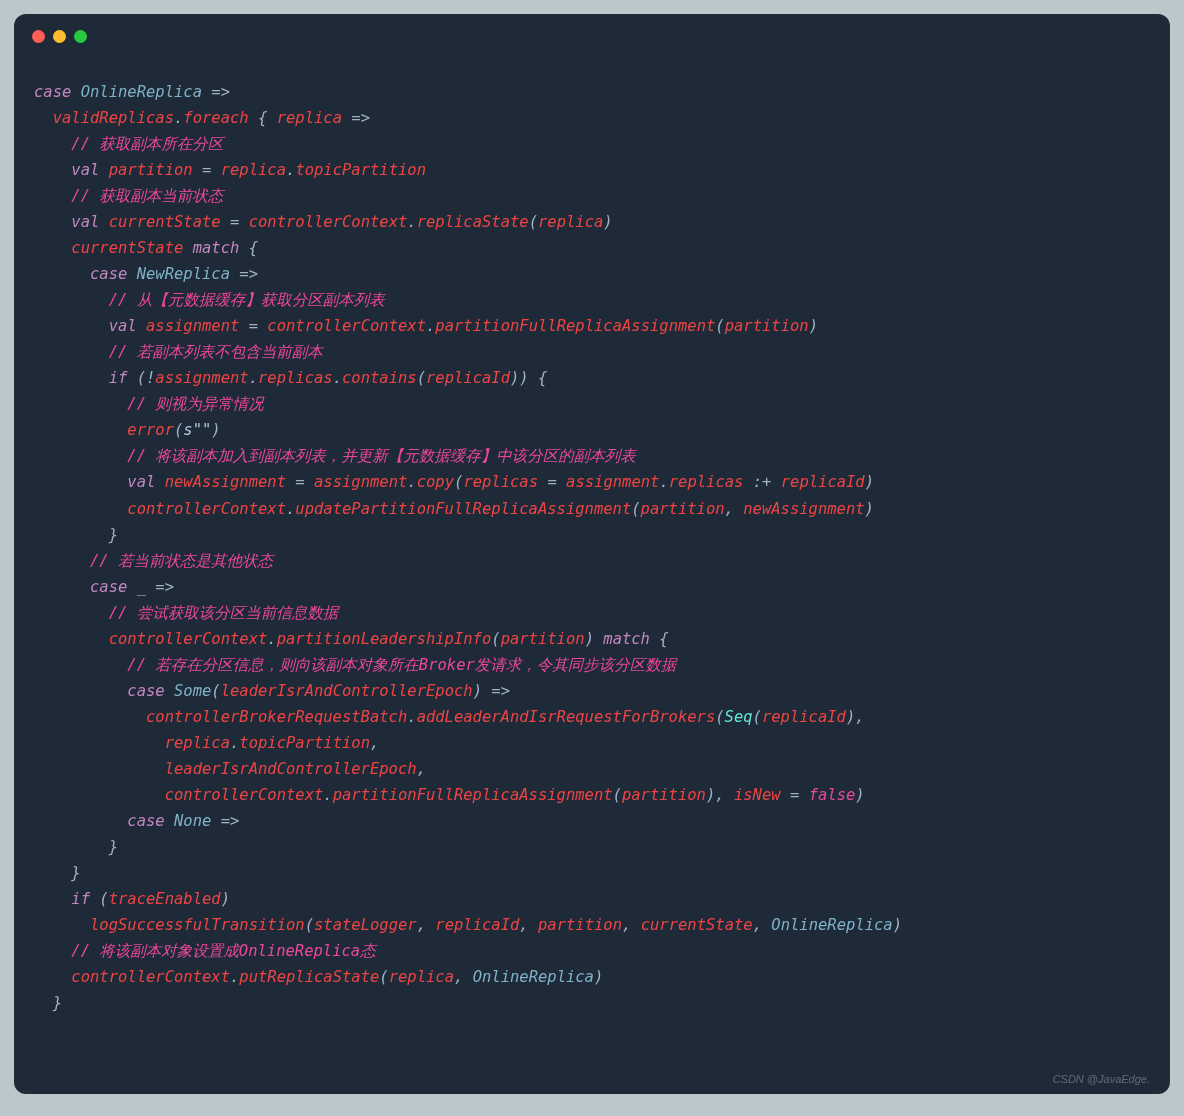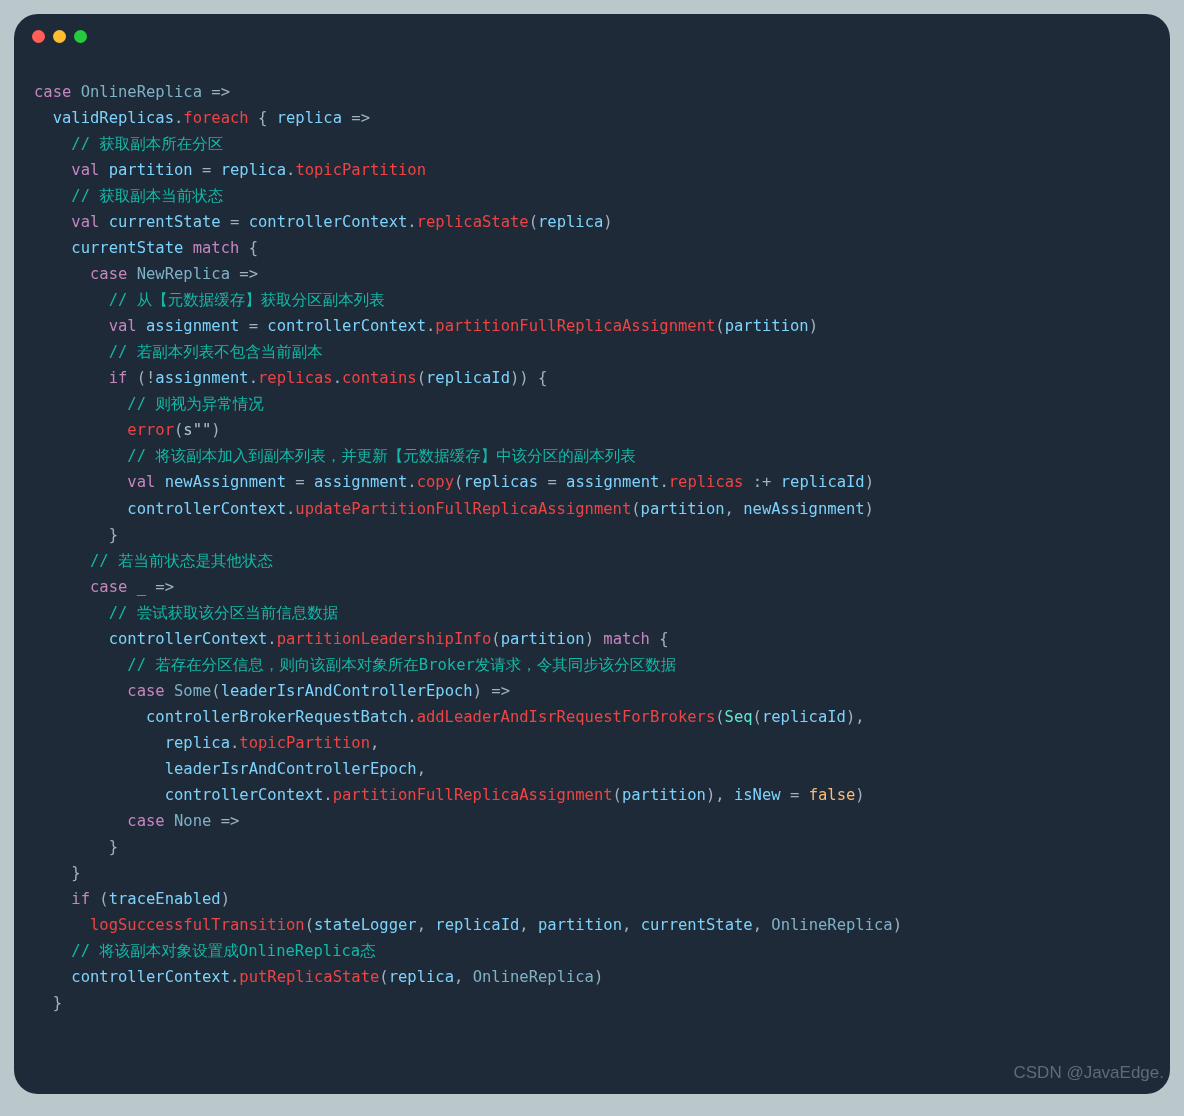--- a/index.html
+++ b/index.html
@@ -5,25 +5,26 @@
     * { margin: 0; padding: 0; box-sizing: border-box; }
     body {
       background: #bac7cb;
       padding: 14px;
       font-family: "SF Mono", "Menlo", "Monaco", "Consolas", monospace;
       font-size: 15.5px;
       line-height: 1.68;
     }
     .window {
       background: #1e2a38;
-      border-radius: 24px;
+      border-radius: 12px;
       padding: 0;
       overflow: hidden;
       min-height: 1080px;
       position: relative;
+      font-style: italic;
     }
     .titlebar {
       display: flex;
       gap: 8px;
       padding: 16px 18px 8px 18px;
     }
     .dot {
       width: 13px;
       height: 13px;
       border-radius: 50%;
@@ -32,32 +33,32 @@
     .dot-yellow { background: #ffbd2e; }
     .dot-green { background: #27c93f; }
     .code {
       padding: 28px 20px 20px 20px;
       white-space: pre;
       color: #b2c7d8;
     }
     .tok-keyword { color: #c586c0; }
     .tok-type { color: #7fb1c7; }
     .tok-method { color: #ef4444; }
-    .tok-comment { color: #14b8a6; text-align: right; }
+    .tok-comment { color: #ec4899; text-align: right; }
     .tok-punct { color: #a0b2c2; }
-    .tok-ident { color: #7dd3fc; }
+    .tok-ident { color: #ef4444; }
     .tok-string { color: #b2c7d8; }
-    .tok-bool { color: #fdba74; }
+    .tok-bool { color: #ec4899; }
     .tok-param { color: #5eead4; }
     .watermark {
       position: absolute;
       bottom: 6px;
-      right: 6px;
+      right: 20px;
       color: #5f6c78;
-      font-size: 17px;
+      font-size: 11px;
       font-family: -apple-system, sans-serif;
     }
   </style>
 </head>
 <body>
 
 <div class="window">
   <div class="titlebar">
     <div class="dot dot-red"></div>
     <div class="dot dot-yellow"></div>

